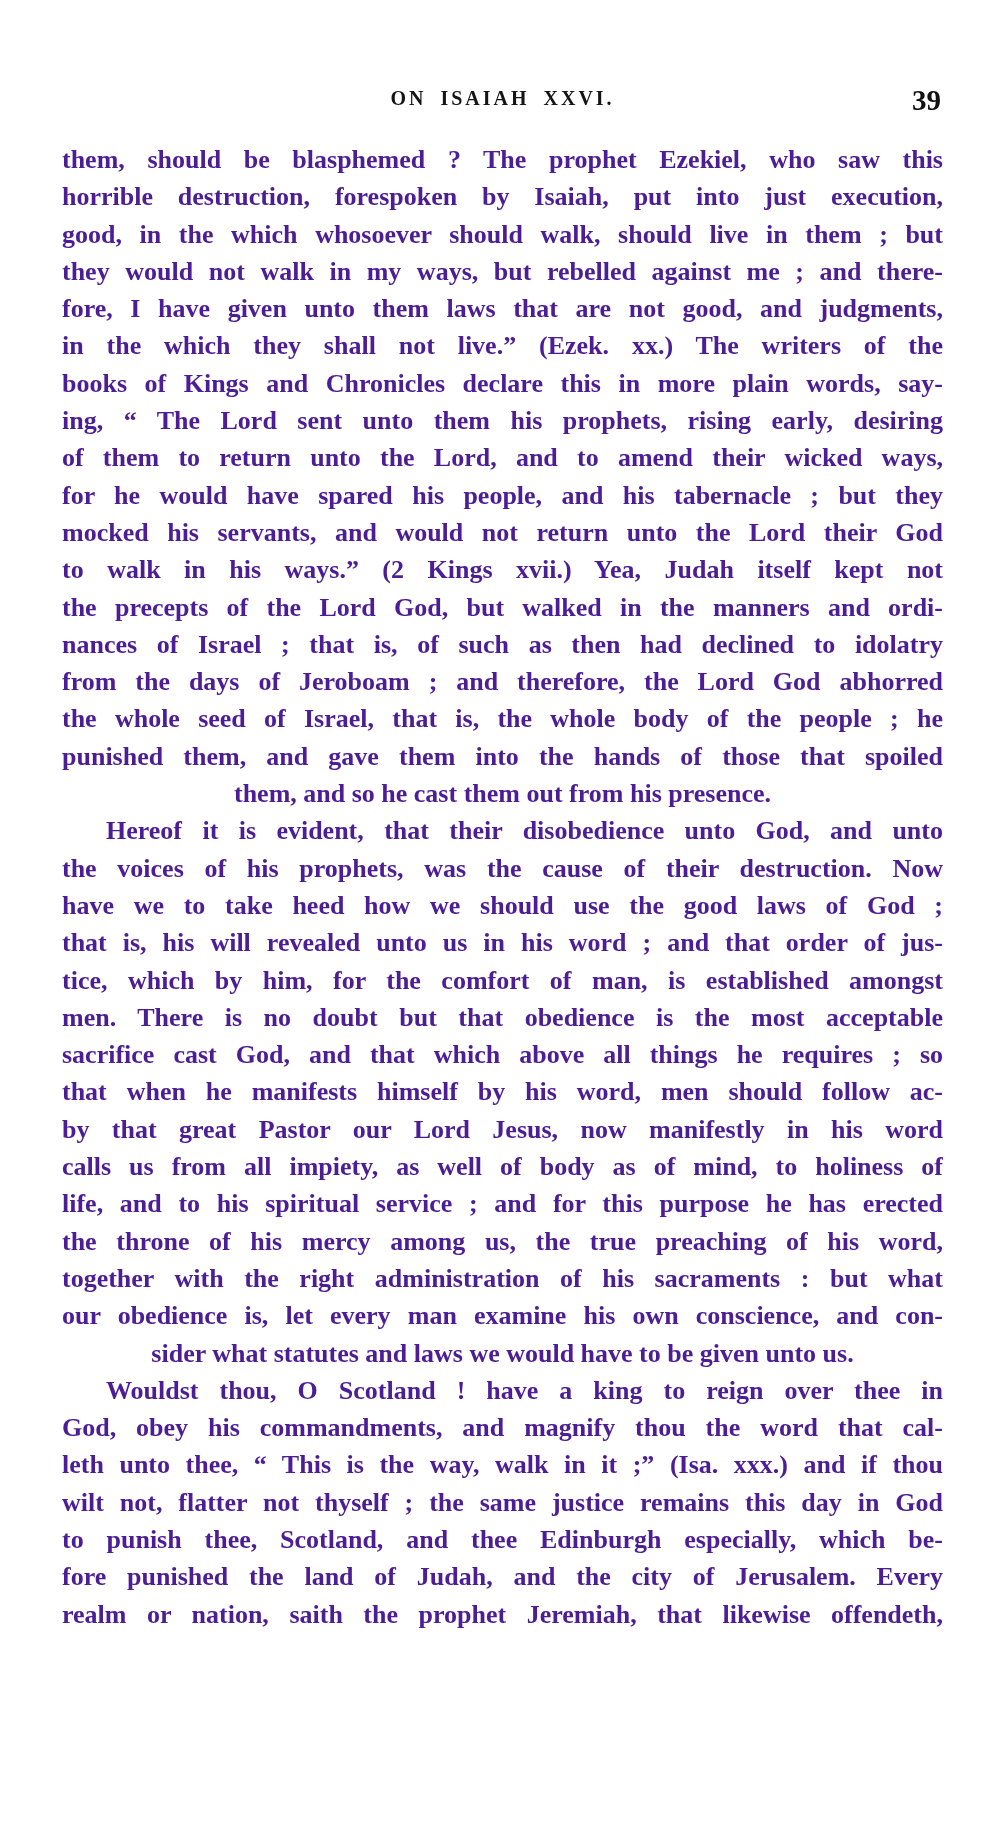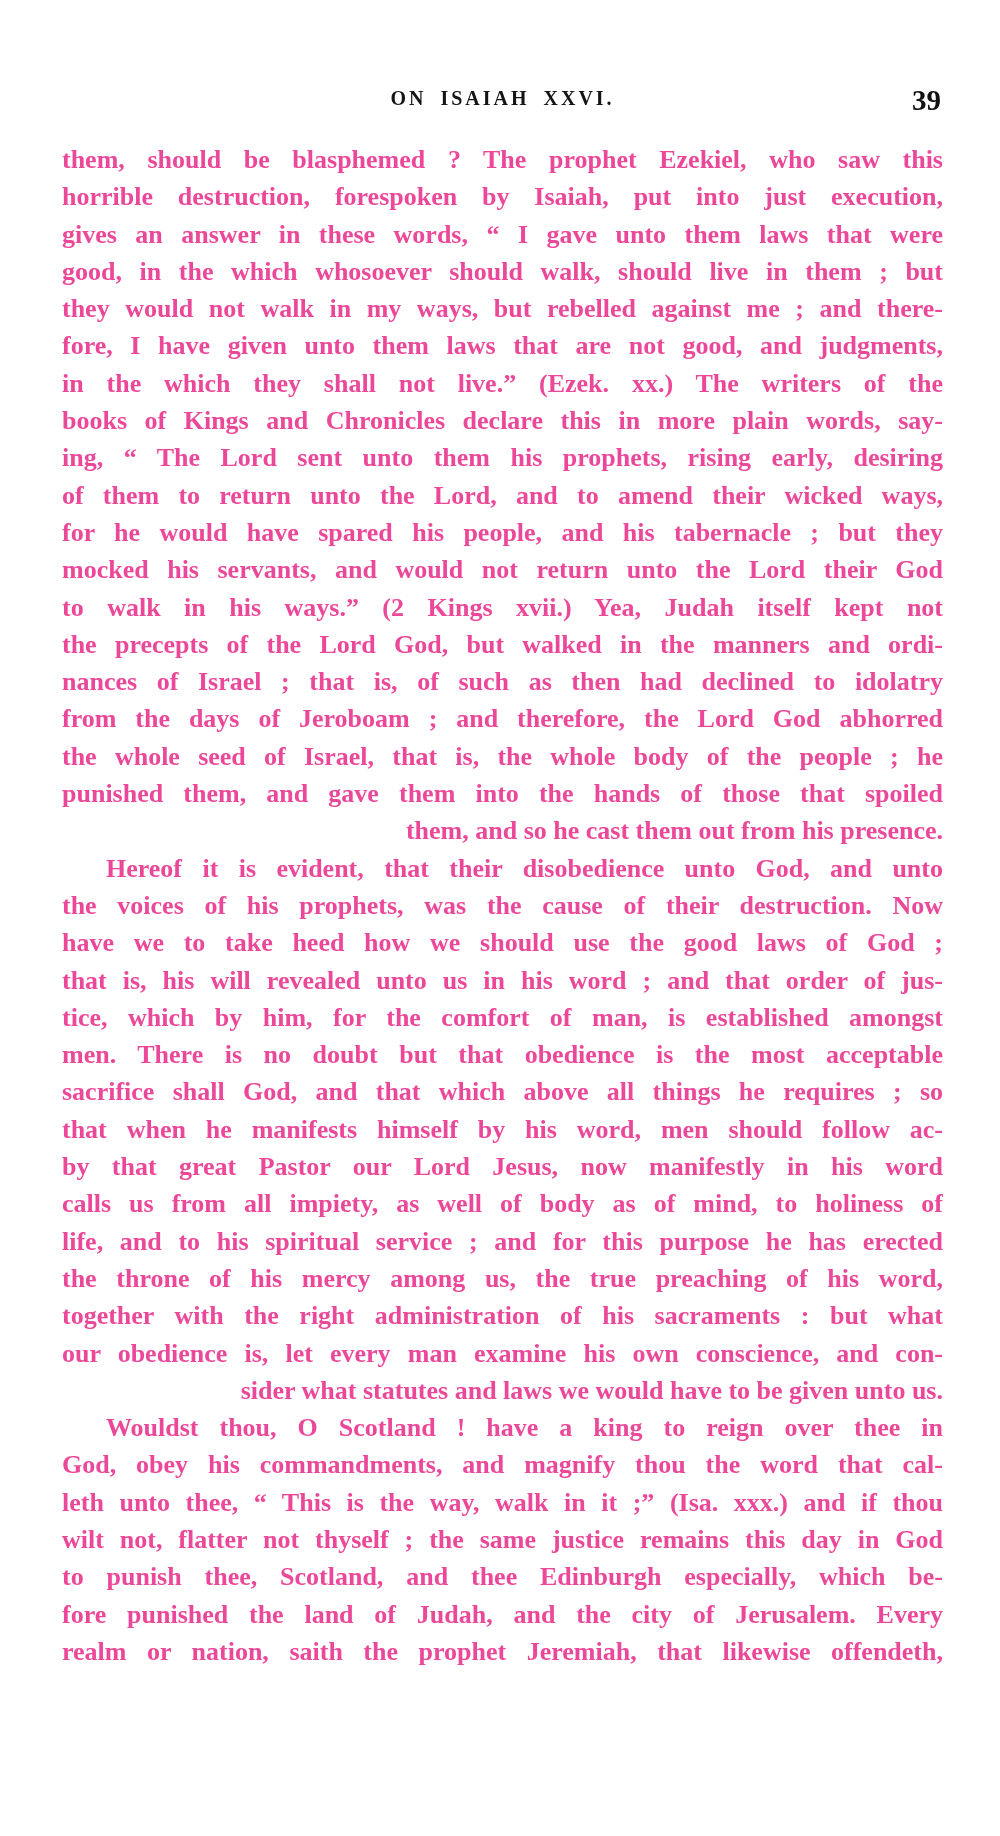--- a/index.html
+++ b/index.html
@@ -45,28 +45,28 @@
     color: #121212;
   }
   .body-text {
     position: absolute;
     top: 141px;
     left: 62px;
     width: 881px;
     font-size: 26px;
     font-weight: bold;
     line-height: 37.3px;
-    color: #ec4899;
+    color: #4c1d95;
   }
   .para { margin: 0; padding: 0; }
   .text-line {
     height: 37.3px;
     overflow: hidden;
     white-space: normal;
-    text-align: right;
+    text-align: center;
   }
   .text-line.justify {
     text-align: justify;
     text-align-last: justify;
   }
   .text-line.indent {
     text-indent: 44px;
   }
 </style>
 </head>
@@ -75,21 +75,20 @@
 <div class="page">
   <div class="page-header">
     <div class="running-title">ON ISAIAH XXVI.</div>
     <div class="page-number">39</div>
   </div>
   <div class="body-text">
 
   <div class="para">
         <div class="text-line justify">them, should be blasphemed ?  The prophet Ezekiel, who saw this</div>
         <div class="text-line justify">horrible destruction, forespoken by Isaiah, put into just execution,</div>
-        <div class="text-line justify">gives an answer in these words, “ I gave unto them laws that were</div>
         <div class="text-line justify">good, in the which whosoever should walk, should live in them ; but</div>
         <div class="text-line justify">they would not walk in my ways, but rebelled against me ; and there-</div>
         <div class="text-line justify">fore, I have given unto them laws that are not good, and judgments,</div>
         <div class="text-line justify">in the which they shall not live.”  (Ezek. xx.)  The writers of the</div>
         <div class="text-line justify">books of Kings and Chronicles declare this in more plain words, say-</div>
         <div class="text-line justify">ing, “ The Lord sent unto them his prophets, rising early, desiring</div>
         <div class="text-line justify">of them to return unto the Lord, and to amend their wicked ways,</div>
         <div class="text-line justify">for he would have spared his people, and his tabernacle ; but they</div>
         <div class="text-line justify">mocked his servants, and would not return unto the Lord their God</div>
         <div class="text-line justify">to walk in his ways.”  (2 Kings xvii.)  Yea, Judah itself kept not</div>
@@ -100,21 +99,21 @@
         <div class="text-line justify">punished them, and gave them into the hands of those that spoiled</div>
         <div class="text-line">them, and so he cast them out from his presence.</div>
       </div>
       <div class="para">
         <div class="text-line justify indent">Hereof it is evident, that their disobedience unto God, and unto</div>
         <div class="text-line justify">the voices of his prophets, was the cause of their destruction.  Now</div>
         <div class="text-line justify">have we to take heed how we should use the good laws of God ;</div>
         <div class="text-line justify">that is, his will revealed unto us in his word ; and that order of jus-</div>
         <div class="text-line justify">tice, which by him, for the comfort of man, is established amongst</div>
         <div class="text-line justify">men.  There is no doubt but that obedience is the most acceptable</div>
-        <div class="text-line justify">sacrifice shall God, and that which above all things he requires ; so</div>
+        <div class="text-line justify">sacrifice cast God, and that which above all things he requires ; so</div>
         <div class="text-line justify">that when he manifests himself by his word, men should follow ac-</div>
         <div class="text-line justify">by that great Pastor our Lord Jesus, now manifestly in his word</div>
         <div class="text-line justify">calls us from all impiety, as well of body as of mind, to holiness of</div>
         <div class="text-line justify">life, and to his spiritual service ; and for this purpose he has erected</div>
         <div class="text-line justify">the throne of his mercy among us, the true preaching of his word,</div>
         <div class="text-line justify">together with the right administration of his sacraments : but what</div>
         <div class="text-line justify">our obedience is, let every man examine his own conscience, and con-</div>
         <div class="text-line">sider what statutes and laws we would have to be given unto us.</div>
       </div>
       <div class="para">

